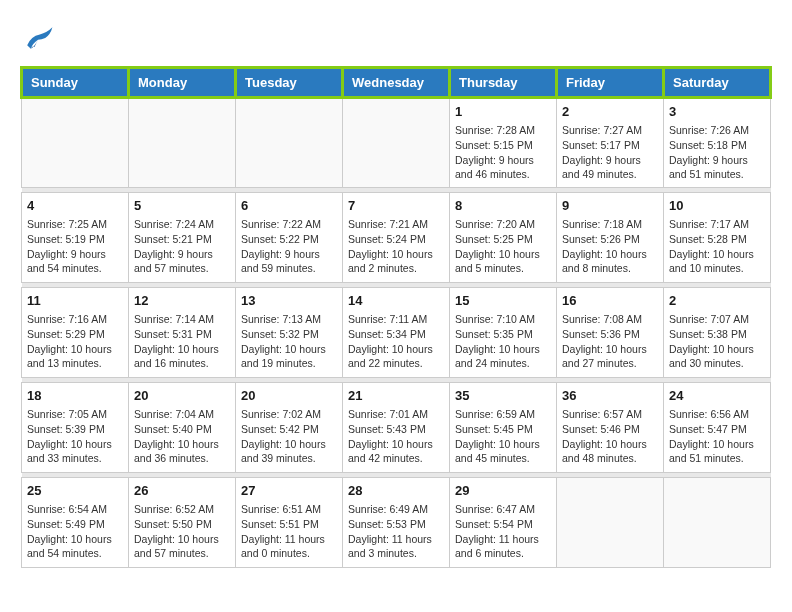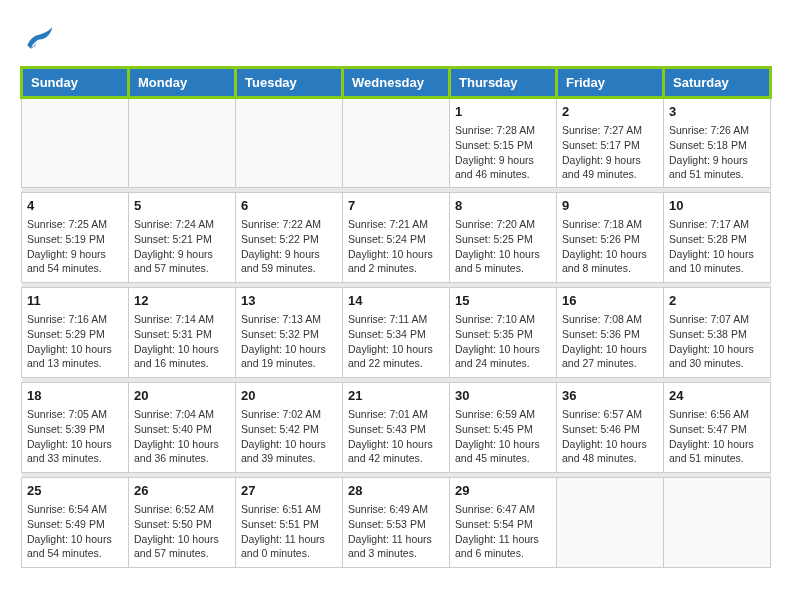--- a/index.html
+++ b/index.html
@@ -218,21 +218,21 @@
         </td>
         <td>
           <span class="day-num">20</span>
           <div class="day-info">Sunrise: 7:02 AM<br>Sunset: 5:42 PM<br>Daylight: 10 hours and 39 minutes.</div>
         </td>
         <td>
           <span class="day-num">21</span>
           <div class="day-info">Sunrise: 7:01 AM<br>Sunset: 5:43 PM<br>Daylight: 10 hours and 42 minutes.</div>
         </td>
         <td>
-          <span class="day-num">30</span>
+          <span class="day-num">35</span>
           <div class="day-info">Sunrise: 6:59 AM<br>Sunset: 5:45 PM<br>Daylight: 10 hours and 45 minutes.</div>
         </td>
         <td>
           <span class="day-num">36</span>
           <div class="day-info">Sunrise: 6:57 AM<br>Sunset: 5:46 PM<br>Daylight: 10 hours and 48 minutes.</div>
         </td>
         <td>
           <span class="day-num">24</span>
           <div class="day-info">Sunrise: 6:56 AM<br>Sunset: 5:47 PM<br>Daylight: 10 hours and 51 minutes.</div>
         </td>

